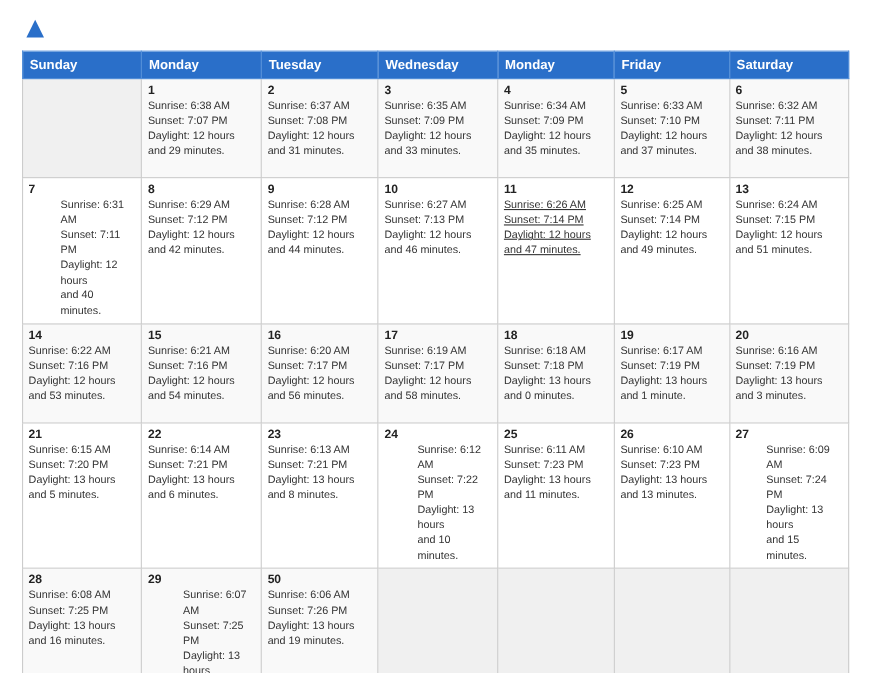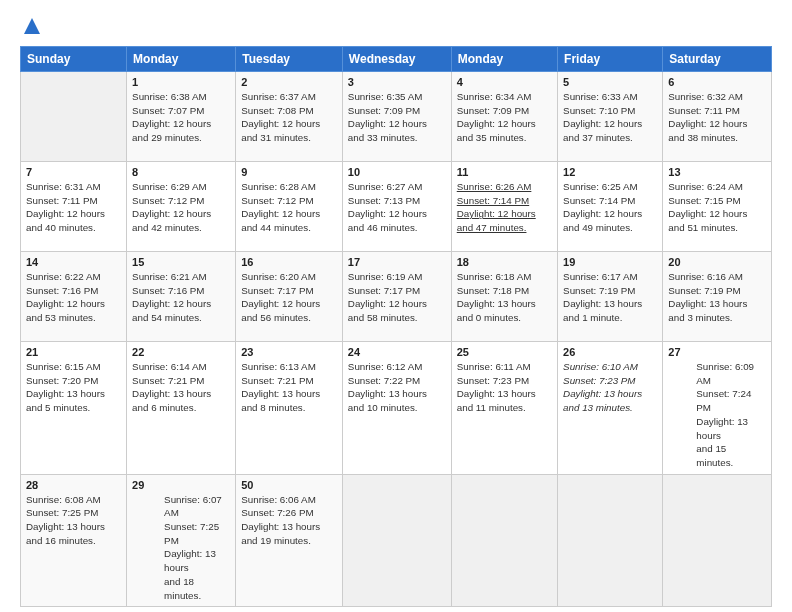--- a/index.html
+++ b/index.html
@@ -175,21 +175,21 @@
             <div class="day-num">6</div>
             <div class="day-info" style="white-space: pre-line;">Sunrise: 6:32 AM
 Sunset: 7:11 PM
 Daylight: 12 hours
 and 38 minutes.</div>
           </td>
         </tr>
         <tr>
           <td>
             <div class="day-num">7</div>
-            <div class="day-info" style="white-space: pre-line;">Sunrise: 6:31 AM
+            <div class="day-info" style="white-space: pre-line; margin-left: 29px;">Sunrise: 6:31 AM
 Sunset: 7:11 PM
 Daylight: 12 hours
 and 40 minutes.</div>
           </td>
           <td>
             <div class="day-num">8</div>
             <div class="day-info" style="white-space: pre-line;">Sunrise: 6:29 AM
 Sunset: 7:12 PM
 Daylight: 12 hours
 and 42 minutes.</div>
@@ -298,35 +298,35 @@
           </td>
           <td>
             <div class="day-num">23</div>
             <div class="day-info" style="white-space: pre-line;">Sunrise: 6:13 AM
 Sunset: 7:21 PM
 Daylight: 13 hours
 and 8 minutes.</div>
           </td>
           <td>
             <div class="day-num">24</div>
-            <div class="day-info" style="white-space: pre-line;">Sunrise: 6:12 AM
+            <div class="day-info" style="white-space: pre-line; margin-left: 30px;">Sunrise: 6:12 AM
 Sunset: 7:22 PM
 Daylight: 13 hours
 and 10 minutes.</div>
           </td>
           <td>
             <div class="day-num">25</div>
             <div class="day-info" style="white-space: pre-line;">Sunrise: 6:11 AM
 Sunset: 7:23 PM
 Daylight: 13 hours
 and 11 minutes.</div>
           </td>
           <td>
             <div class="day-num">26</div>
-            <div class="day-info" style="white-space: pre-line; font-style: italic;">Sunrise: 6:10 AM
+            <div class="day-info" style="white-space: pre-line;">Sunrise: 6:10 AM
 Sunset: 7:23 PM
 Daylight: 13 hours
 and 13 minutes.</div>
           </td>
           <td>
             <div class="day-num">27</div>
             <div class="day-info" style="white-space: pre-line; margin-left: 28px;">Sunrise: 6:09 AM
 Sunset: 7:24 PM
 Daylight: 13 hours
 and 15 minutes.</div>

